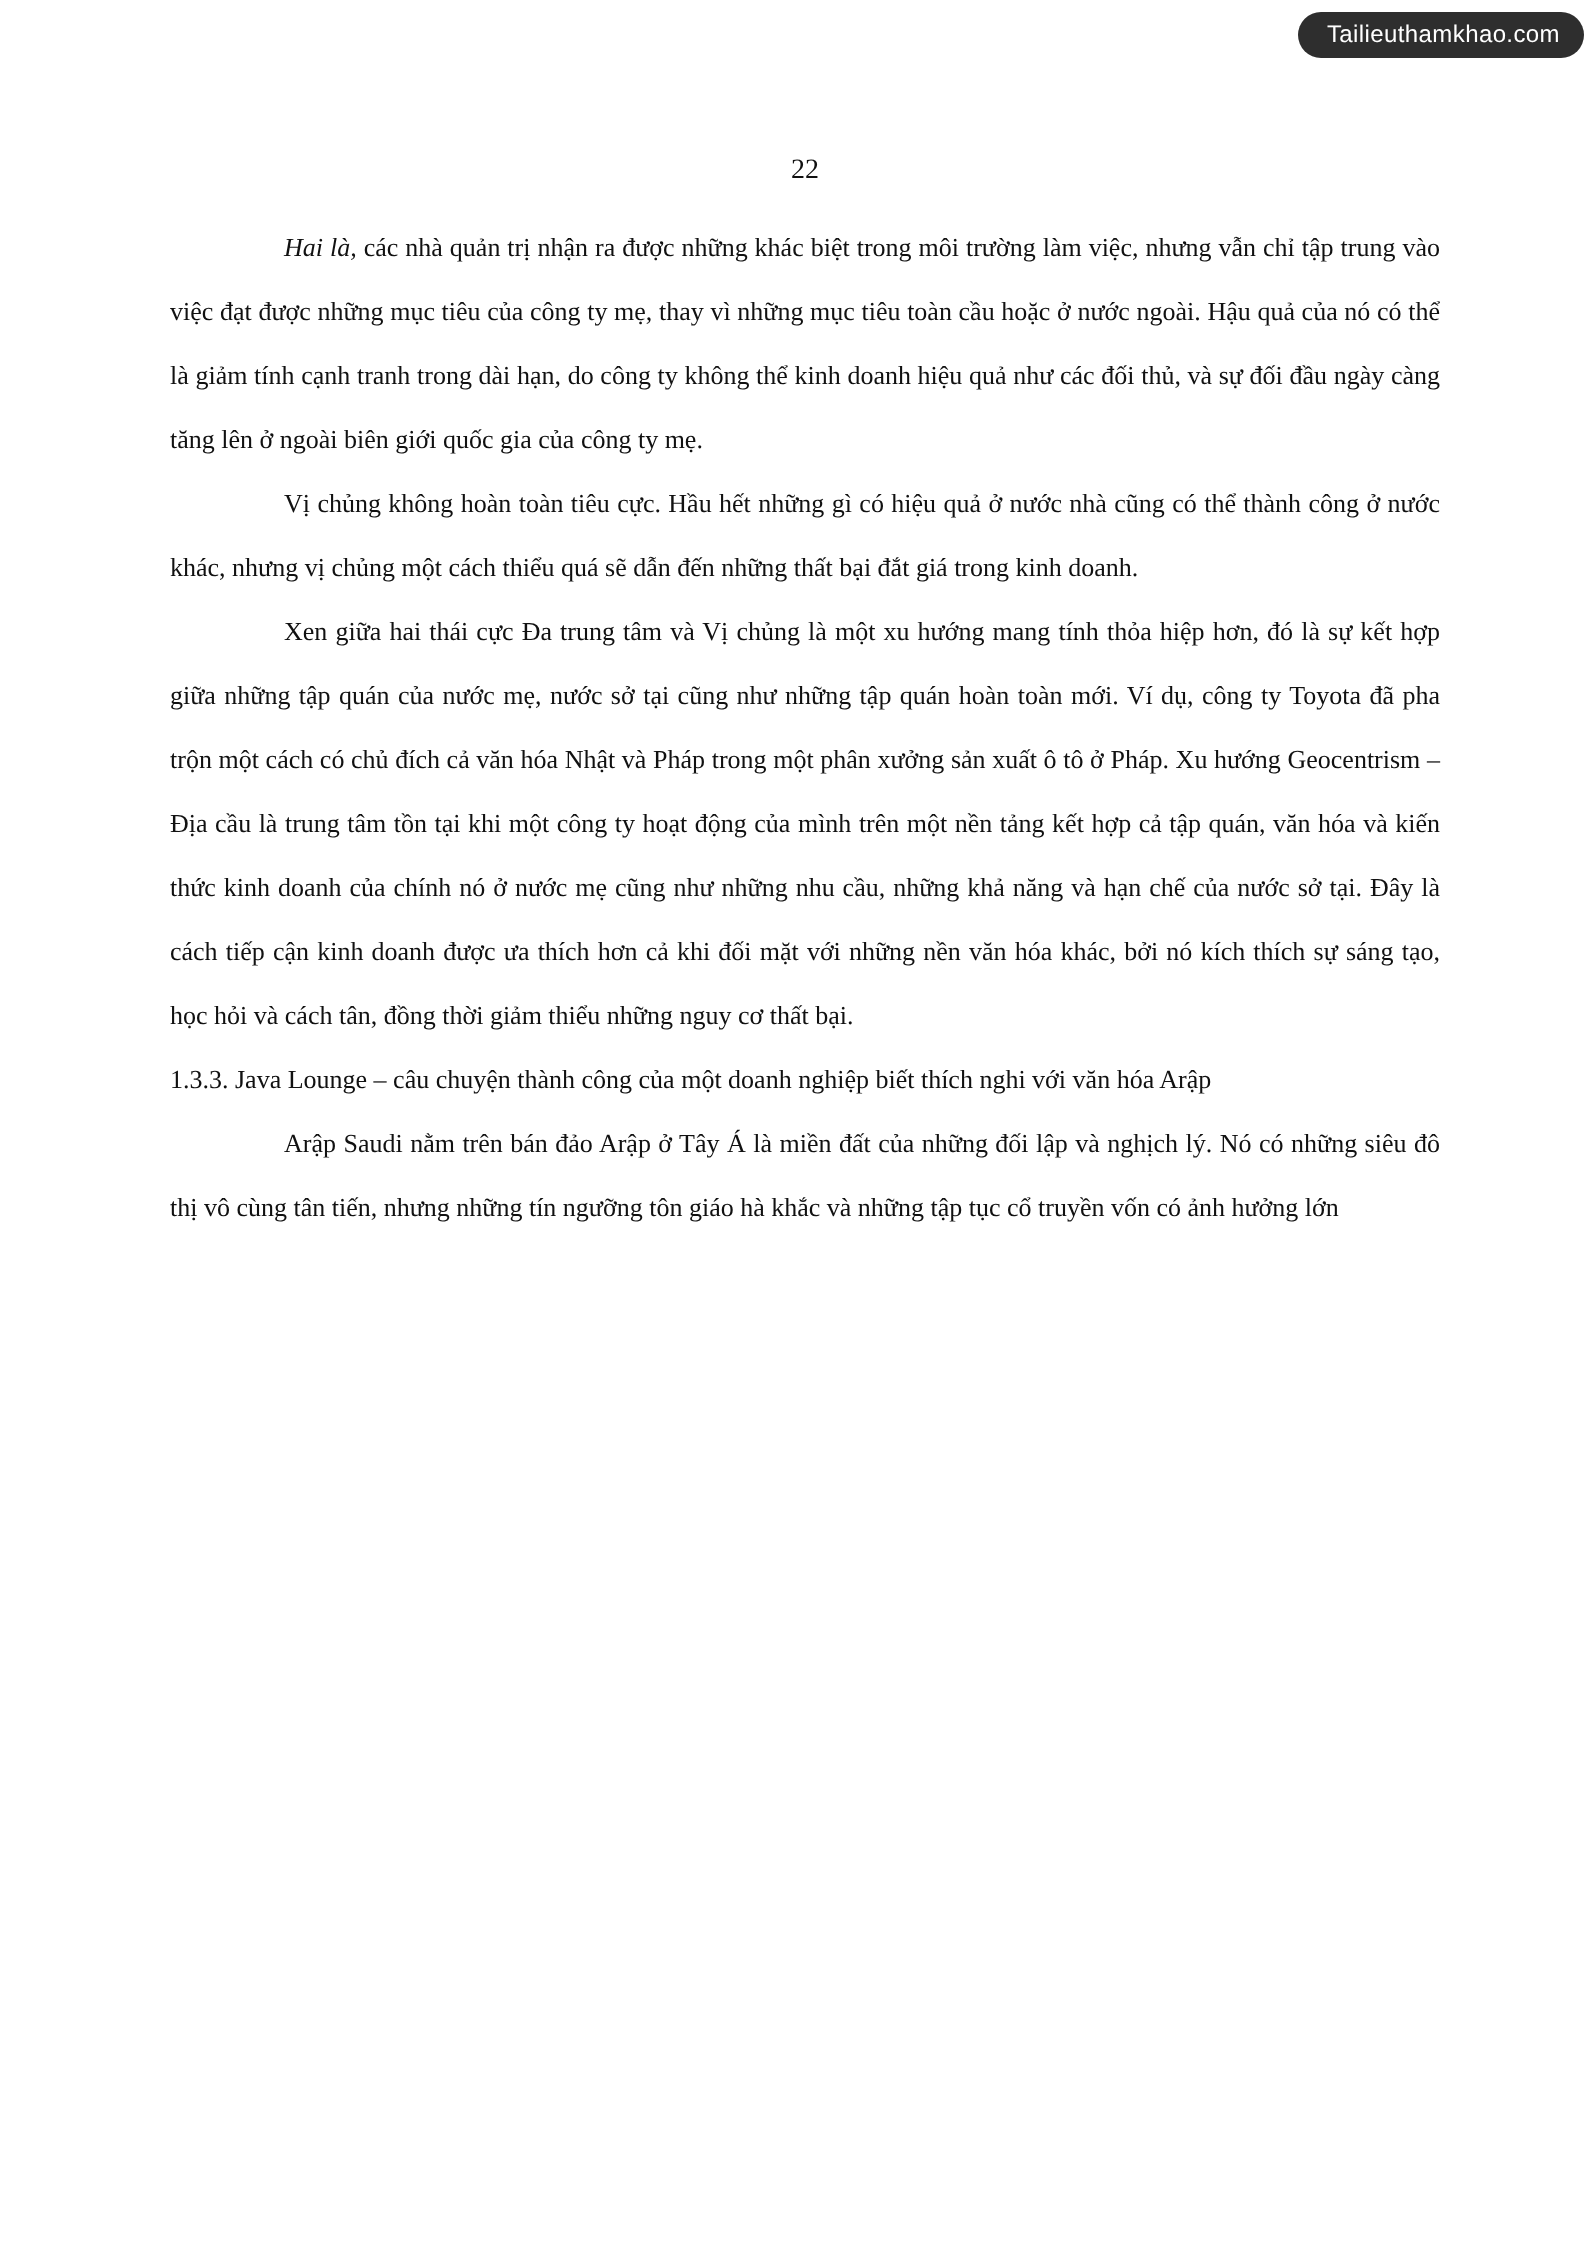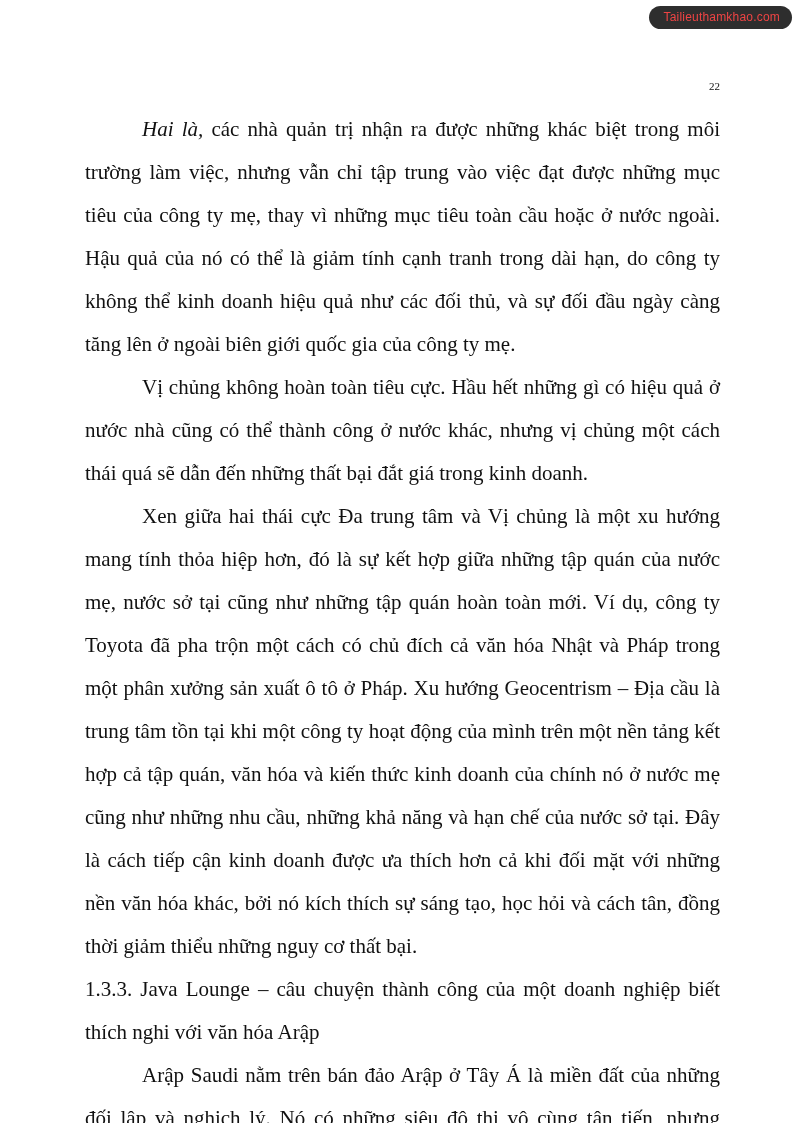--- a/index.html
+++ b/index.html
@@ -17,38 +17,38 @@
     font-family: "Liberation Serif", "DejaVu Serif", serif;
     color: #111111;
     box-sizing: border-box;
     padding: 70px 74px 0 85px;
   }
   .watermark {
     position: absolute;
     top: 6px;
     right: 2px;
     background: #2e2e2e;
-    color: #ef4444;
+    color: #ffffff;
     font-family: "Liberation Sans", "DejaVu Sans", sans-serif;
     font-size: 12px;
     line-height: 14px;
     padding: 4px 12px 5px 14px;
     border-radius: 12px;
     letter-spacing: 0.2px;
   }
   .page-number {
-    text-align: right;
-    font-size: 11px;
+    text-align: center;
+    font-size: 14px;
     line-height: 32px;
     margin: 0 0 6px 0;
   }
   p {
     margin: 0;
-    font-size: 21px;
-    line-height: 43px;
+    font-size: 13px;
+    line-height: 32px;
     text-align: justify;
   }
   p.indent {
     text-indent: 57px;
   }
   .lead-italic {
     font-style: italic;
   }
   p.heading-italic {
     font-style: italic;
@@ -65,21 +65,21 @@
 
 <div class="page">
 
   <div class="watermark">Tailieuthamkhao.com</div>
 
   <p class="page-number">22</p>
 
   <p class="indent"><span class="lead-italic">Hai là,</span><span> các nhà quản trị nhận ra được những khác biệt trong môi trường làm việc, nhưng vẫn chỉ tập trung vào việc đạt được những mục tiêu của công ty mẹ, thay vì những mục tiêu toàn cầu hoặc ở nước ngoài. Hậu quả của nó có thể là giảm tính cạnh tranh trong dài hạn, do công ty không thể kinh doanh hiệu quả như các đối thủ, và sự đối đầu ngày càng tăng lên ở ngoài biên giới quốc gia của công ty mẹ.</span></p>
 
 
-  <p class="indent">Vị chủng không hoàn toàn tiêu cực. Hầu hết những gì có hiệu quả ở nước nhà cũng có thể thành công ở nước khác, nhưng vị chủng một cách thái quá sẽ dẫn đến những thất bại đắt giá trong kinh doanh.</p>
+  <p class="indent">Vị chủng không hoàn toàn tiêu cực. Hầu hết những gì có hiệu quả ở nước nhà cũng có thể thành công ở nước khác, nhưng vị chủng một cách thiểu quá sẽ dẫn đến những thất bại đắt giá trong kinh doanh.</p>
 
 
   <p class="indent">Xen giữa hai thái cực Đa trung tâm và Vị chủng là một xu hướng mang tính thỏa hiệp hơn, đó là sự kết hợp giữa những tập quán của nước mẹ, nước sở tại cũng như những tập quán hoàn toàn mới. Ví dụ, công ty Toyota đã pha trộn một cách có chủ đích cả văn hóa Nhật và Pháp trong một phân xưởng sản xuất ô tô ở Pháp. Xu hướng Geocentrism – Địa cầu là trung tâm tồn tại khi một công ty hoạt động của mình trên một nền tảng kết hợp cả tập quán, văn hóa và kiến thức kinh doanh của chính nó ở nước mẹ cũng như những nhu cầu, những khả năng và hạn chế của nước sở tại. Đây là cách tiếp cận kinh doanh được ưa thích hơn cả khi đối mặt với những nền văn hóa khác, bởi nó kích thích sự sáng tạo, học hỏi và cách tân, đồng thời giảm thiểu những nguy cơ thất bại.</p>
 
   <p class="heading-bold">1.3.3. Java Lounge – câu chuyện thành công của một doanh nghiệp biết thích nghi với văn hóa Arập</p>
 
   <p class="indent">Arập Saudi nằm trên bán đảo Arập ở Tây Á là miền đất của những đối lập và nghịch lý. Nó có những siêu đô thị vô cùng tân tiến, nhưng những tín ngưỡng tôn giáo hà khắc và những tập tục cổ truyền vốn có ảnh hưởng lớn</p>
 
 </div>
 

